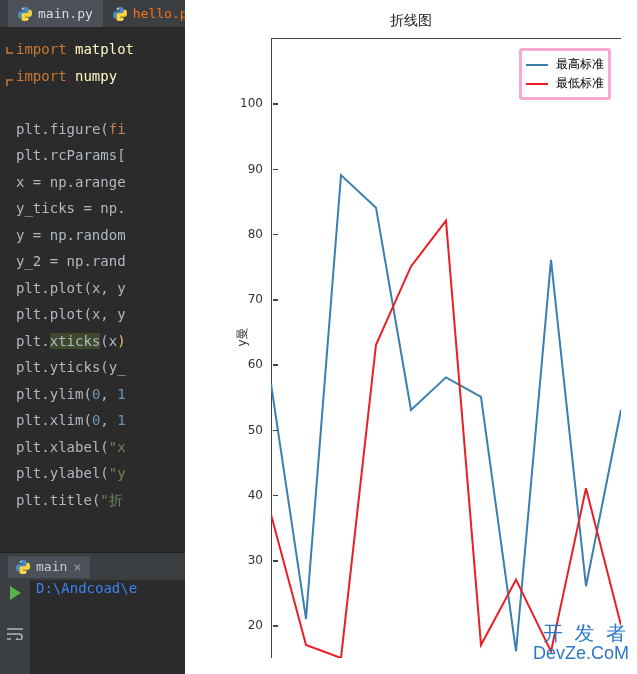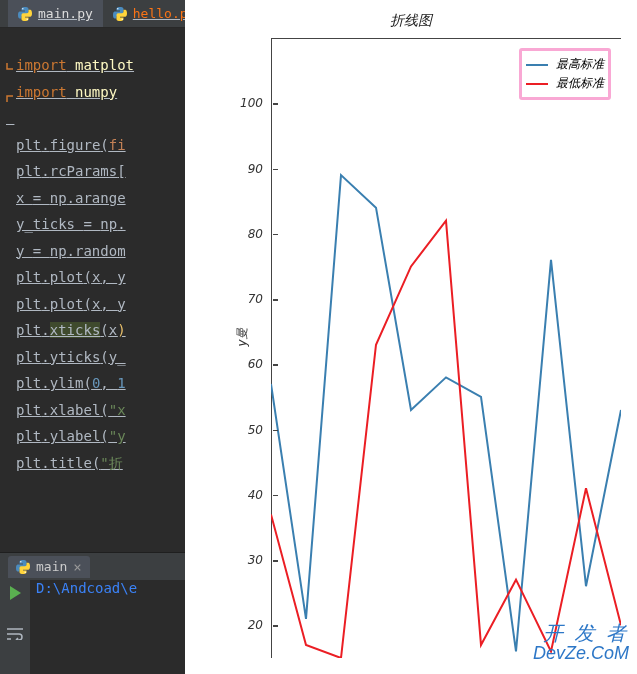--- a/index.html
+++ b/index.html
@@ -1,42 +1,42 @@
 <!DOCTYPE html>
 <html><head>
   <meta charset="utf-8">
   <style>
     * { margin:0; padding:0; box-sizing:border-box; }
     body { width:637px; height:674px; overflow:hidden; font-family:Menlo,Consolas,monospace; background:#2b2b2b; position:relative; }
-    .editor { position:absolute; left:0; top:0; width:185px; height:674px; background:#2b2b2b; color:#b0b8c2;text-decoration:underline; }
+    .editor { position:absolute; left:0; top:0; width:185px; height:674px; background:#2b2b2b; color:#b0b8c2; }
     .tabs { height:28px; display:flex; background:#3c3f41; border-bottom:1px solid #282828; padding-left:8px; }
     .tab { display:flex; align-items:center; padding:0 10px; font-size:13px; color:#f97316; gap:6px; }
     .tab.active { background:#4b5059; color:#ddd; }
     .py-icon { width:14px; height:14px; display:inline-block; }
-    .code { padding:24px 0 0 6px; font-size:14px; line-height:26.5px; }
+    .code { padding:8px 0 0 6px; font-size:14px; line-height:26.5px; }
     .line { white-space:nowrap; display:flex; }
     .gutter-icon { width:8px; height:14px; margin-top:6px; margin-right:2px; display:inline-block; }
     .kw { color:#cc7832; }
     .fn { color:#b0b8c2; }
     .call { color:#b0b8c2; }
     .paren { color:#b0b8c2; }
     .arg { color:#c38156; }
     .str { color:#6a8759; }
     .dot { color:#b0b8c2; }
     .pkw { color:#fef9c3; }
     .run-bar { position:absolute; left:0; top:552px; right:0; height:28px; background:#3c3f41; border-top:1px solid #1f1f1f; display:flex; align-items:center; padding-left:8px; gap:10px; }
     .run-tab { display:flex; align-items:center; gap:6px; font-size:13px; color:#ccc; padding:3px 8px; background:#4b5059; border-radius:3px 3px 0 0; }
     .run-close { color:#999; font-size:14px; }
     .console { position:absolute; left:0; top:580px; width:185px; bottom:0; background:#2b2b2b; color:#b0b8c2; }
     .console-side { position:absolute; left:0; top:0; width:30px; height:94px; background:#3c3f41; display:flex; flex-direction:column; align-items:center; padding-top:6px; gap:28px; }
     .play-icon { width:0; height:0; border-top:7px solid transparent; border-bottom:7px solid transparent; border-left:11px solid #5ab050; }
     .wrap-icon { width:16px; height:12px; border:0; }
     .wrap-icon svg { display:block; }
     .console-out { position:absolute; left:36px; top:0; font-size:14px; color:#3b82f6; }
-    .plot { position:absolute; left:185px; top:0; width:452px; height:674px; background:#fff; font-family:"DejaVu Sans",Arial,sans-serif;font-style:italic; }
+    .plot { position:absolute; left:185px; top:0; width:452px; height:674px; background:#fff; font-family:"DejaVu Sans",Arial,sans-serif; }
     .plot-title { text-align:center; font-size:14px; padding-top:12px; color:#222; }
     .chart-wrap { position:absolute; left:86px; top:38px; width:350px; height:620px; }
     .axes { position:absolute; left:0; top:0; width:100%; height:100%; border:1.5px solid #444; border-right:none; border-bottom:none; }
     .ytick { position:absolute; right:100%; width:40px; text-align:right; font-size:12px; color:#333; padding-right:8px; transform:translateY(-50%); }
     .ytick::after { content:""; position:absolute; right:-7px; top:50%; width:5px; height:1.5px; background:#444; }
     .ylabel { position:absolute; left:48px; top:50%; transform:translateY(-50%) rotate(-90deg); transform-origin:center; font-size:12px; color:#333; }
     .legend { position:absolute; right:10px; top:10px; background:#fff; border:3px solid #f9a8d4; border-radius:3px; padding:4px 4px; font-size:12px; }
     .legend-row { display:flex; align-items:center; gap:8px; padding:1px 0; }
     .legend-line { width:22px; height:2px; }
     .watermark { position:absolute; right:8px; bottom:10px; color:#2d77c7; font-size:20px; font-family:"Microsoft YaHei",Arial,sans-serif; text-align:right; line-height:1.1; letter-spacing:3px; pointer-events:none; }
@@ -94,40 +94,45 @@
     <div class="line">
         <span style="width:10px;display:inline-block"></span>
         <span><span class="fn">y_ticks </span><span class="dot">= </span><span class="fn">np</span><span class="dot">.</span></span>
       </div>
     <div class="line">
         <span style="width:10px;display:inline-block"></span>
         <span><span class="fn">y </span><span class="dot">= </span><span class="fn">np</span><span class="dot">.</span><span class="call">random</span></span>
       </div>
     <div class="line">
         <span style="width:10px;display:inline-block"></span>
+        <span><span class="fn">y_2 </span><span class="dot">= </span><span class="fn">np</span><span class="dot">.</span><span class="call">rand</span></span>
       </div>
     <div class="line">
         <span style="width:10px;display:inline-block"></span>
         <span><span class="fn">plt</span><span class="dot">.</span><span class="call">plot</span><span class="paren">(</span><span class="fn">x</span><span class="dot">, </span><span class="fn">y</span></span>
       </div>
     <div class="line">
         <span style="width:10px;display:inline-block"></span>
         <span><span class="fn">plt</span><span class="dot">.</span><span class="call">plot</span><span class="paren">(</span><span class="fn">x</span><span class="dot">, </span><span class="fn">y</span></span>
       </div>
     <div class="line">
         <span style="width:10px;display:inline-block"></span>
         <span><span class="fn">plt</span><span class="dot">.</span><span style="background:#3f4a2d;" class="call">xticks</span><span class="paren">(</span><span class="fn">x</span><span class="paren" style="color:#e8bf6a">)</span></span>
       </div>
     <div class="line">
         <span style="width:10px;display:inline-block"></span>
         <span><span class="fn">plt</span><span class="dot">.</span><span class="call">yticks</span><span class="paren">(</span><span class="fn">y_</span></span>
       </div>
     <div class="line">
         <span style="width:10px;display:inline-block"></span>
         <span><span class="fn">plt</span><span class="dot">.</span><span class="call">ylim</span><span class="paren">(</span><span style="color:#6897bb">0</span><span class="dot">, </span><span style="color:#6897bb">1</span></span>
+      </div>
+    <div class="line">
+        <span style="width:10px;display:inline-block"></span>
+        <span><span class="fn">plt</span><span class="dot">.</span><span class="call">xlim</span><span class="paren">(</span><span style="color:#6897bb">0</span><span class="dot">, </span><span style="color:#6897bb">1</span></span>
       </div>
     <div class="line">
         <span style="width:10px;display:inline-block"></span>
         <span><span class="fn">plt</span><span class="dot">.</span><span class="call">xlabel</span><span class="paren">(</span><span class="str">"x</span></span>
       </div>
     <div class="line">
         <span style="width:10px;display:inline-block"></span>
         <span><span class="fn">plt</span><span class="dot">.</span><span class="call">ylabel</span><span class="paren">(</span><span class="str">"y</span></span>
       </div>
     <div class="line">

